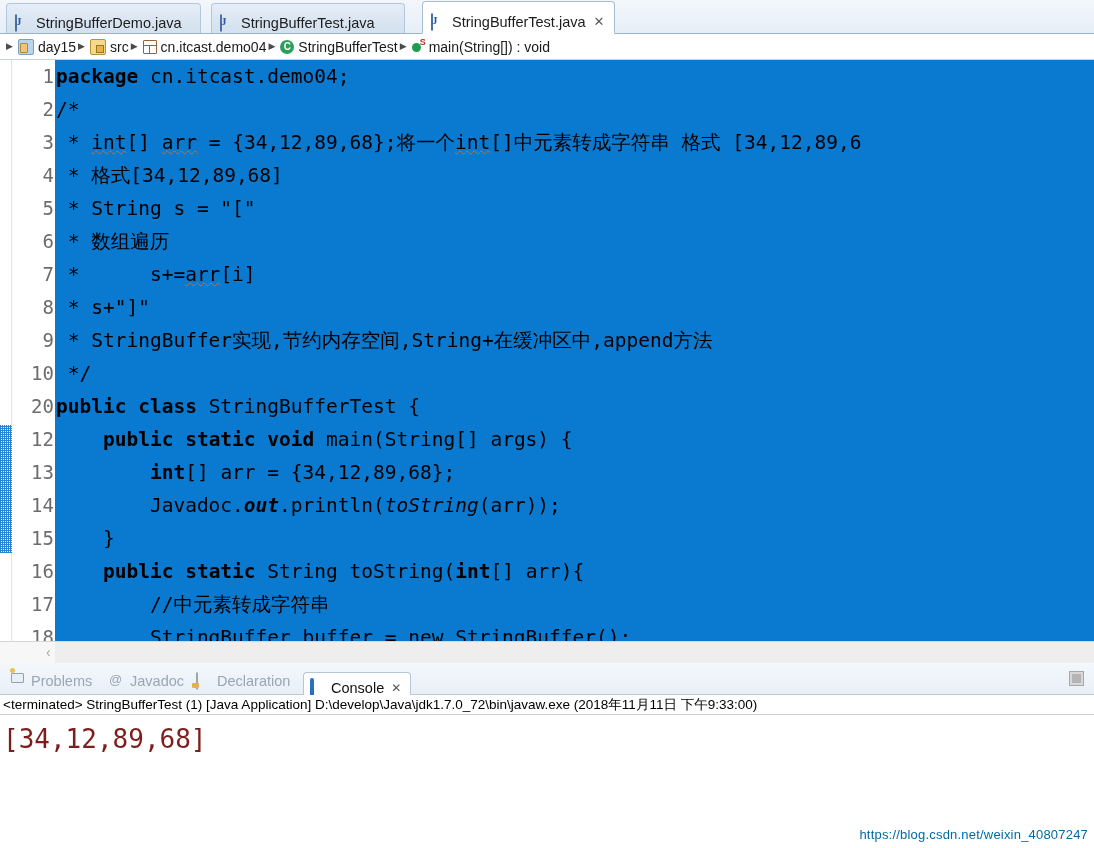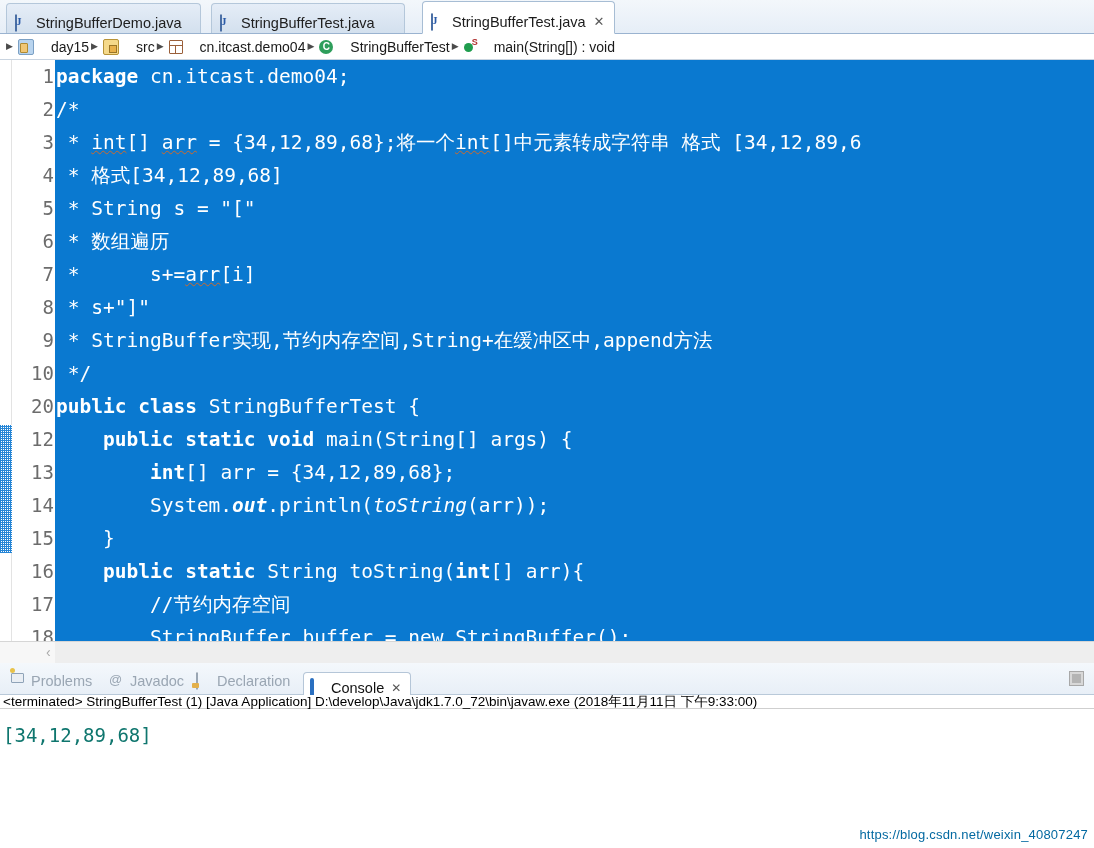--- a/index.html
+++ b/index.html
@@ -106,21 +106,21 @@
     color: #1a1a1a;
     padding-left: 4px;
   }
   .bc-arrow {
     color: #4a4a4a;
     font-size: 9px;
     margin: 0 5px 0 2px;
     line-height: 1;
   }
   .bc-item { display: flex; align-items: center; white-space: nowrap; }
-  .bc-label { margin-left: 17px; }
+  .bc-label { margin-left: 4px; }
 
   
   .ic-project {
     width: 14px; height: 14px;
     background: #b9d4ee;
     border: 1px solid #7ba0c4;
     border-radius: 2px;
     position: relative;
   }
   .ic-project::after {
@@ -254,21 +254,21 @@
     left: 55px; top: 0;
     width: 1039px; height: 581px;
     background: #0a79d0;
     overflow: hidden;
   }
   .code-line {
     height: 33px;
     line-height: 33px;
     font-family: "DejaVu Sans Mono", monospace;
     font-size: 19.5px;
-    color: #ffffff;
+    color: #000000;
     white-space: pre;
     padding-left: 1px;
   }
   .kw { font-weight: bold; }
   .it { font-style: italic; }
   .bit { font-style: italic; font-weight: bold; }
   .squig {
     text-decoration: underline;
     text-decoration-style: wavy;
     text-decoration-color: #d06a2a;
@@ -406,40 +406,40 @@
   .console-toolbar-btn::after {
     content: "";
     position: absolute;
     left: 2px; top: 2px;
     width: 9px; height: 9px;
     background: #b4b4b4;
   }
   .console-header {
     position: absolute;
     left: 0; top: 32px;
-    width: 1094px; height: 14px;
+    width: 1094px; height: 20px;
     border-bottom: 1px solid #cfcfcf;
     box-sizing: border-box;
     display: flex;
     align-items: center;
     font-family: "Liberation Sans", sans-serif;
     font-size: 13.5px;
     color: #000000;
     padding-left: 3px;
     white-space: nowrap;
     background: #ffffff;
   }
   .console-output {
     position: absolute;
     left: 0; top: 57px;
     width: 1094px; height: 128px;
     background: #ffffff;
     font-family: "DejaVu Sans Mono", monospace;
-    font-size: 19px;
-    color: #0f766e;
+    font-size: 26px;
+    color: #7f1d1d;
     padding: 4px 0 0 3px;
     box-sizing: border-box;
     white-space: pre;
   }
   .watermark {
     position: absolute;
     right: 6px; bottom: 6px;
     font-size: 13px;
     color: #0369a1;
     font-family: "Liberation Sans", sans-serif;
@@ -529,24 +529,24 @@
       <div class="code-line"><span> * 格式[34,12,89,68]</span></div>
       <div class="code-line"><span> * String s = "["</span></div>
       <div class="code-line"><span> * 数组遍历</span></div>
       <div class="code-line"><span> *      s+=</span><span class="squig">arr</span><span>[i]</span></div>
       <div class="code-line"><span> * s+"]"</span></div>
       <div class="code-line"><span> * StringBuffer实现,节约内存空间,String+在缓冲区中,append方法</span></div>
       <div class="code-line"><span> */</span></div>
       <div class="code-line"><span class="kw">public class</span><span> StringBufferTest {</span></div>
       <div class="code-line"><span>    </span><span class="kw">public static void</span><span> main(String[] args) {</span></div>
       <div class="code-line"><span>        </span><span class="kw">int</span><span>[] arr = {34,12,89,68};</span></div>
-      <div class="code-line"><span>        System.</span><span class="bit">out</span><span>.println(</span><span class="it">toString</span><span>(arr));</span></div>
+      <div class="code-line"><span>        Javadoc.</span><span class="bit">out</span><span>.println(</span><span class="it">toString</span><span>(arr));</span></div>
       <div class="code-line"><span>    }</span></div>
       <div class="code-line"><span>    </span><span class="kw">public static</span><span> String toString(</span><span class="kw">int</span><span>[] arr){</span></div>
-      <div class="code-line"><span>        //节约内存空间</span></div>
+      <div class="code-line"><span>        //中元素转成字符串</span></div>
       <div class="code-line"><span>        StringBuffer buffer = new StringBuffer();</span></div>
     </div>
   <div class="hscroll-row">
     <div class="hscroll-thumbtrack"></div>
     <div class="hscroll-chevron">‹</div>
   </div>
 </div>
 
 <div class="bottom-panel">
   <div class="vtabs">

